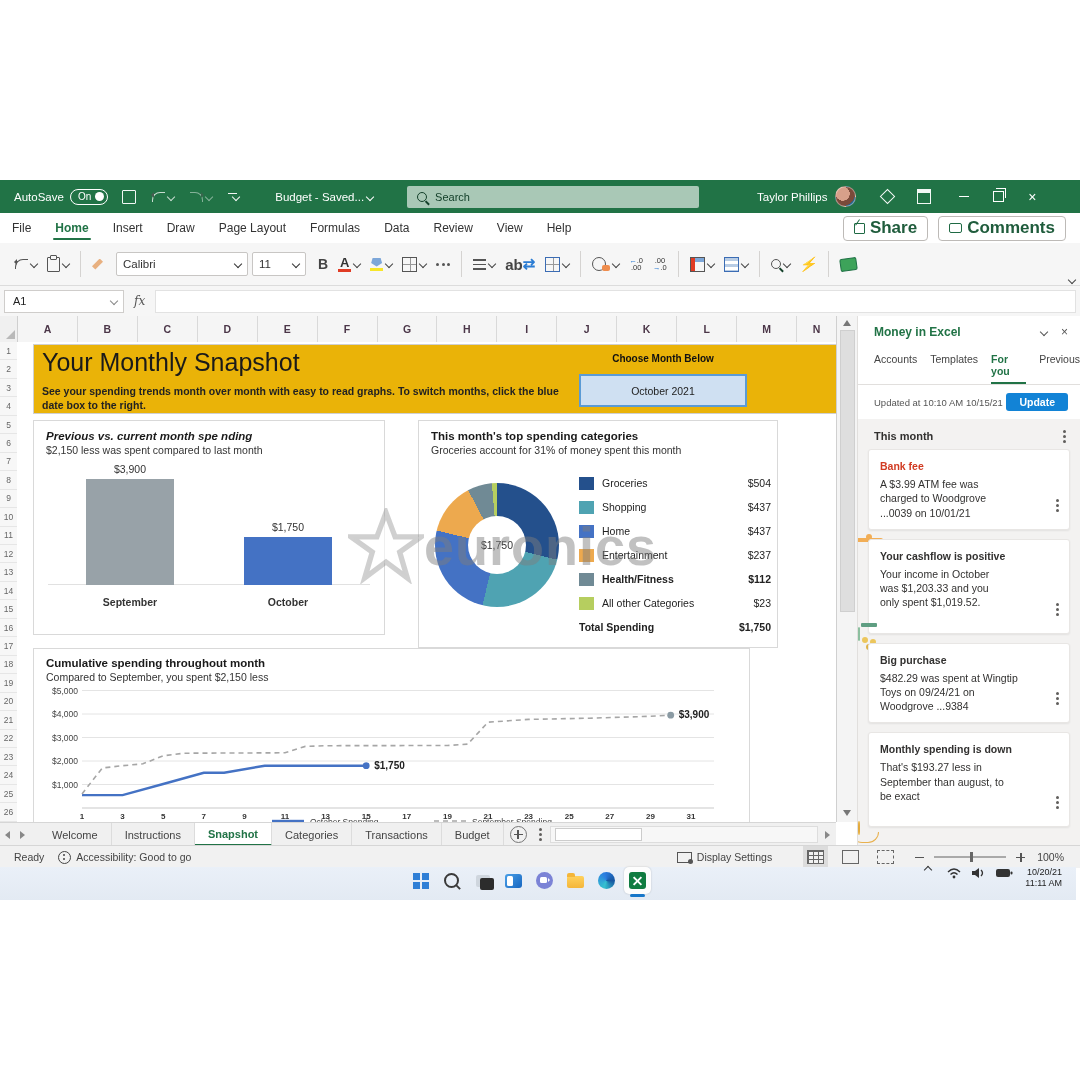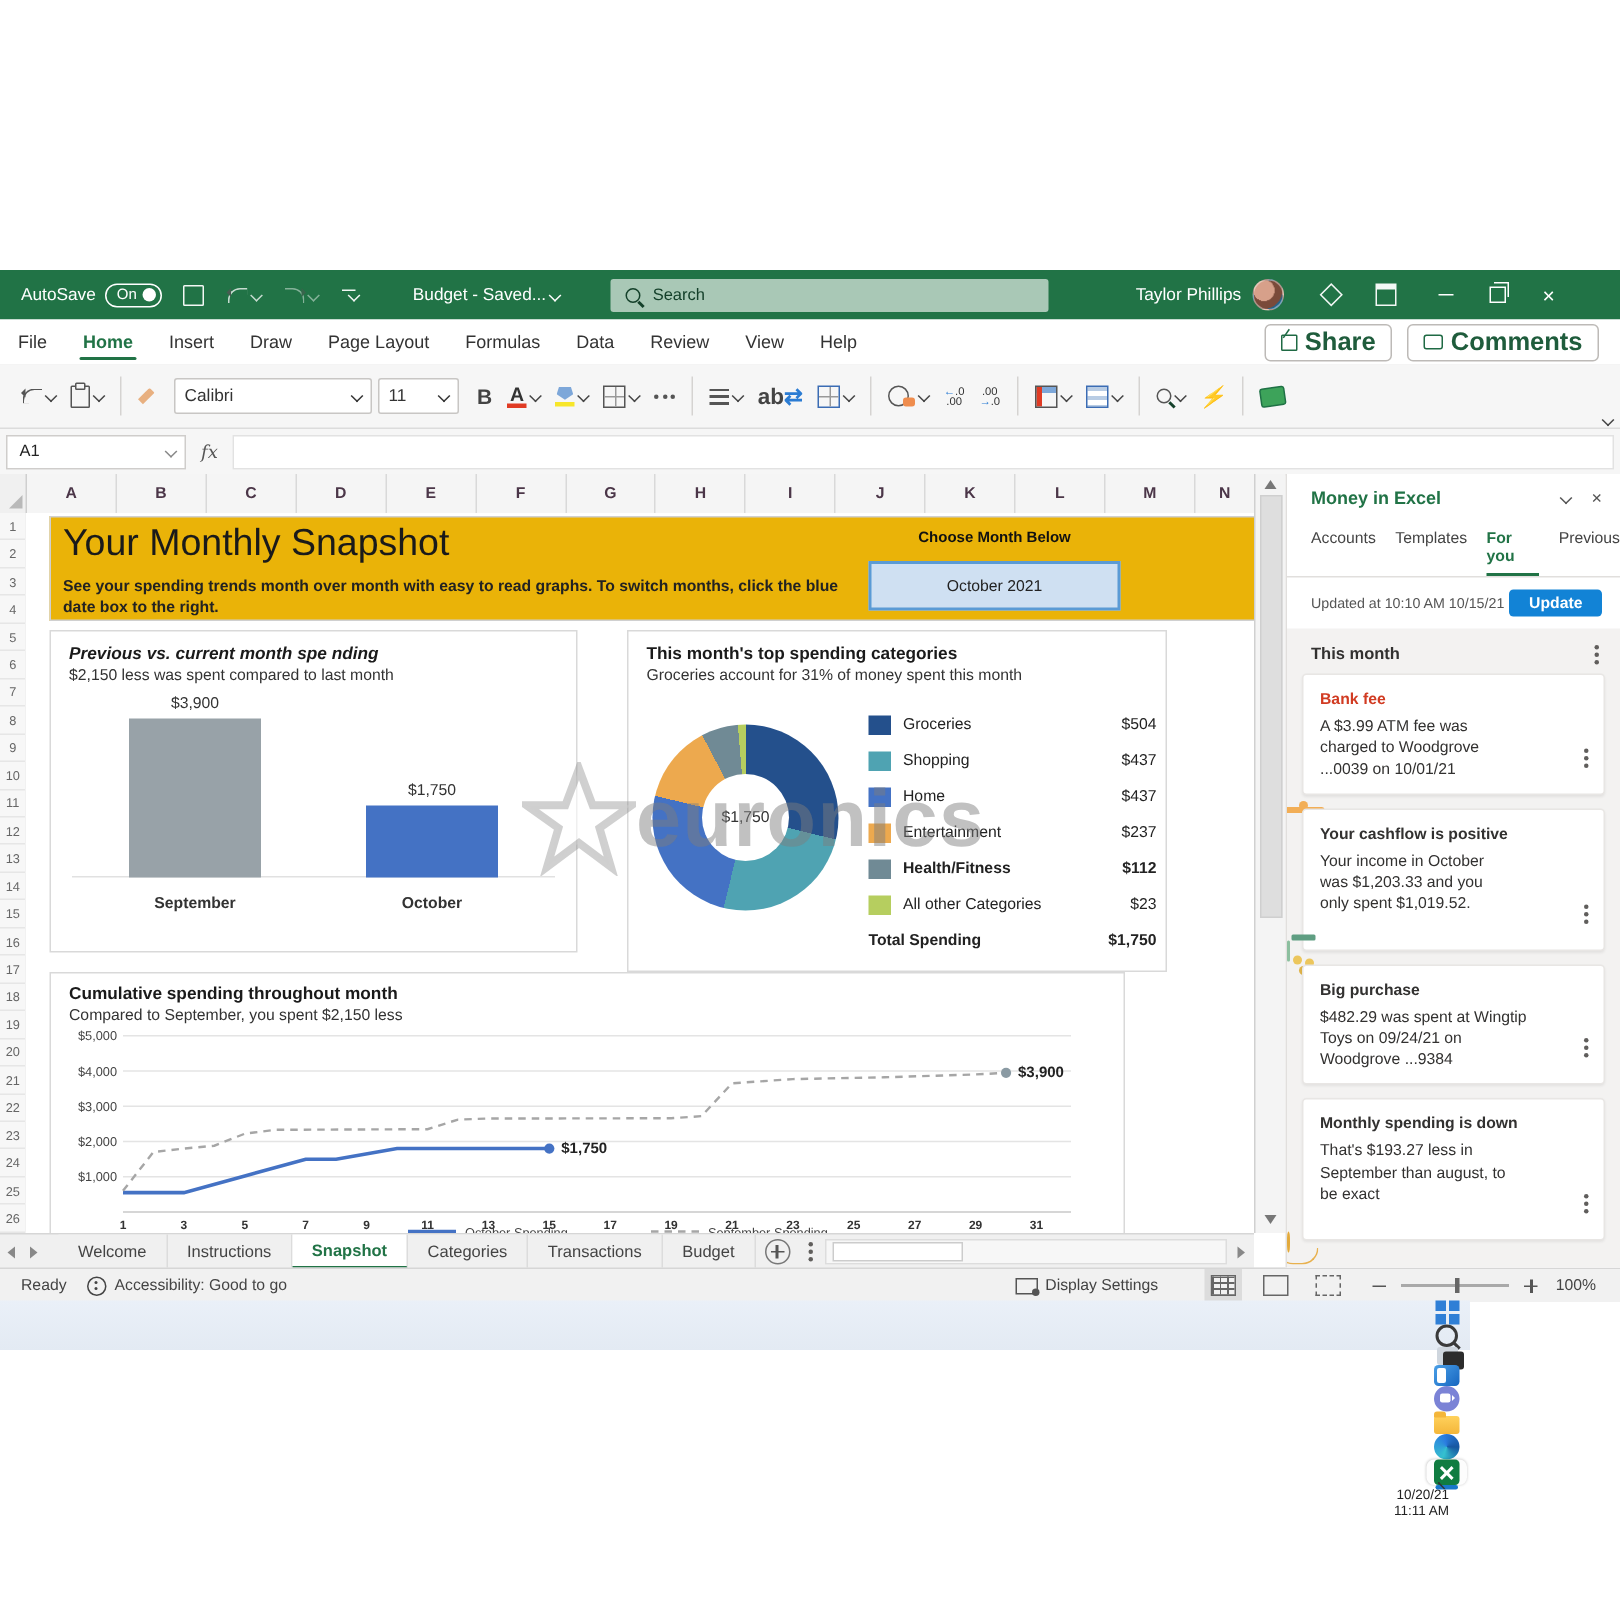--- a/index.html
+++ b/index.html
@@ -136,21 +136,21 @@
   .zoomtrack{width:72px;height:2px;background:#a9a9a9;position:relative;margin:0 8px;}
   .zoomthumb{position:absolute;left:36px;top:-4px;width:3px;height:10px;background:#666;}
   .pm{width:9px;height:9px;position:relative;margin:0 2px;}
   .pm::before{content:"";position:absolute;left:0;right:0;top:4px;height:1.4px;background:#555;}
   .pm.p::after{content:"";position:absolute;top:0;bottom:0;left:4px;width:1.4px;background:#555;}
   .monic{width:13px;height:9px;border:1.2px solid #555;position:relative;margin-right:5px;}
   .monic::after{content:"";position:absolute;right:-2px;bottom:-2px;width:5px;height:5px;border-radius:50%;background:#555;}
   .accic{width:11px;height:11px;border:1.2px solid #444;border-radius:50%;position:relative;margin:0 5px 0 14px;}
   .accic::after{content:"";position:absolute;left:3.5px;top:2px;width:2.5px;height:2.5px;border-radius:50%;background:#444;box-shadow:0 4px 0 #444;}
   
-  .taskbar{top:867px;left:0;width:980px;height:33px;background:linear-gradient(#eaf0f8,#e3eaf3);display:flex;align-items:flex-end;z-index:12;flex-direction:column;}
+  .taskbar{top:867px;left:0;width:1076px;height:33px;background:linear-gradient(#eaf0f8,#e3eaf3);display:flex;align-items:flex-start;z-index:12;}
   .tico{width:27px;height:27px;display:flex;align-items:center;justify-content:center;margin:0 2px;position:relative;}
   .tico.activeapp{background:#fdfdfd;border-radius:5px;box-shadow:0 0 2px rgba(0,0,0,.2);}
   .tico.activeapp::after{content:"";position:absolute;bottom:-3px;left:6px;right:6px;height:3px;border-radius:2px;background:#1877c9;}
   .win4{width:16px;height:16px;display:grid;grid-template-columns:7px 7px;grid-template-rows:7px 7px;gap:2px;}
   .win4 i{background:#2f7fd6;}
   .tsearch{width:11px;height:11px;border:2px solid #3a3a3a;border-radius:50%;position:relative;}
   .tsearch::after{content:"";position:absolute;width:6px;height:2px;background:#3a3a3a;transform:rotate(45deg);left:9px;top:11px;}
   .tview{width:14px;height:12px;background:#cfd6de;position:relative;border-radius:2px;}
   .tview::after{content:"";position:absolute;left:4px;top:3px;width:14px;height:12px;background:#2c2c2c;border-radius:2px;}
   .twid{width:17px;height:14px;border-radius:3px;background:linear-gradient(135deg,#4aa0e8,#1766c0);position:relative;}

